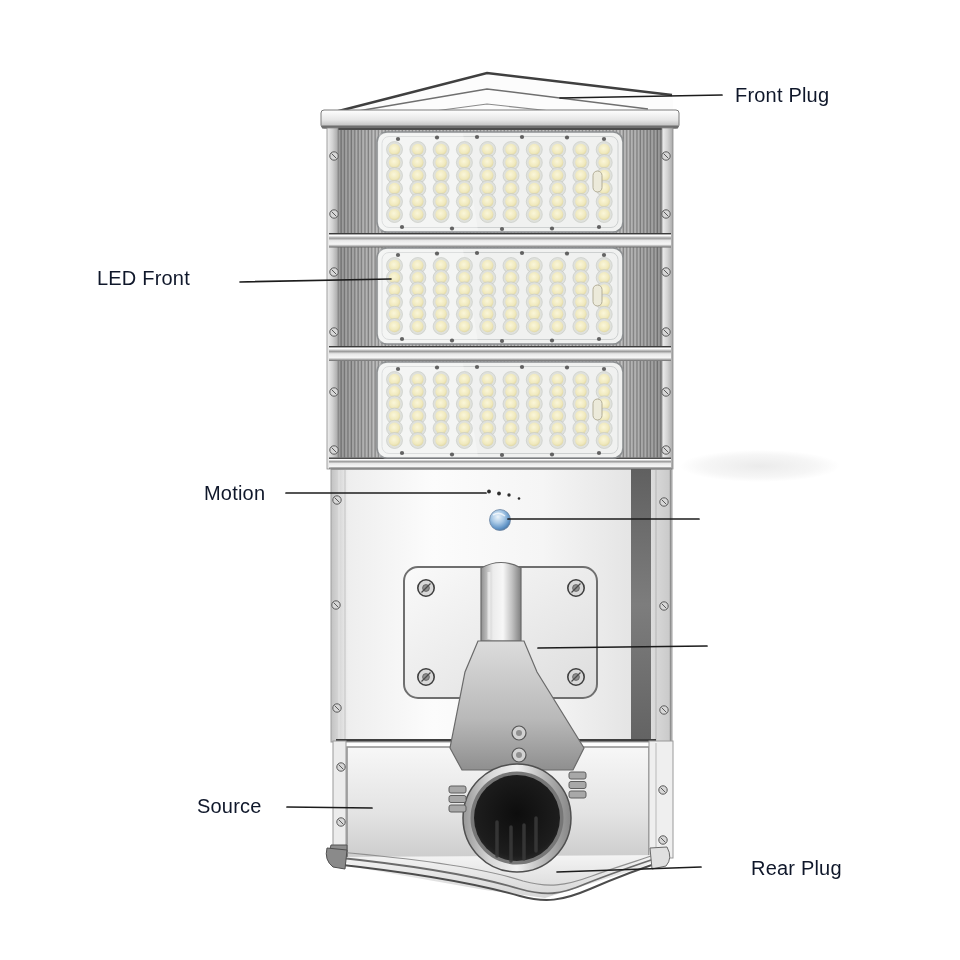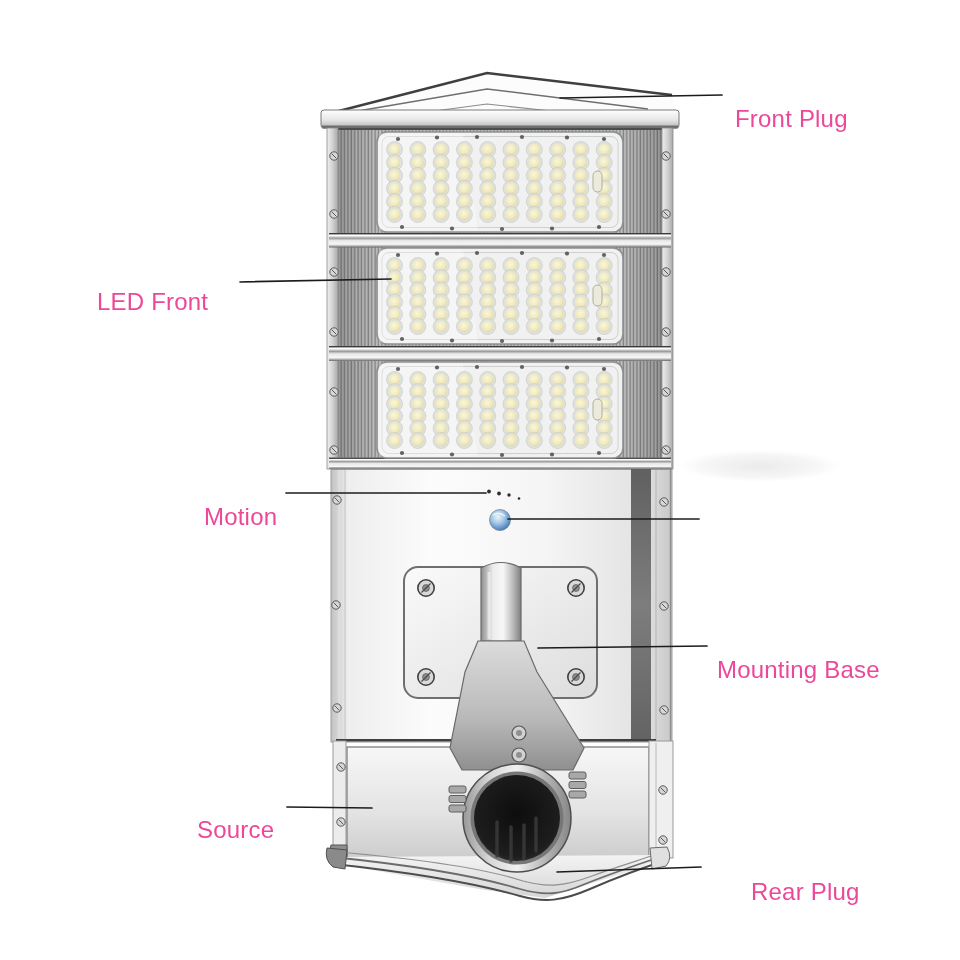--- a/index.html
+++ b/index.html
@@ -1,20 +1,20 @@
 <!DOCTYPE html>
 <html><head>
 <meta charset="utf-8">
 <style>
   html,body{margin:0;padding:0;background:#ffffff;}
   .canvas{position:relative;width:960px;height:960px;background:#ffffff;overflow:hidden;
           font-family:"Liberation Sans",sans-serif;}
   .art{position:absolute;left:0;top:0;}
-  .label{position:absolute;transform:translateY(-50%);font-size:24px;line-height:1.15;
-         color:#ec4899;white-space:nowrap;letter-spacing:0.2px;margin-top:24px;}
+  .label{position:absolute;transform:translateY(-50%);font-size:20px;line-height:1.15;
+         color:#0f172a;white-space:nowrap;letter-spacing:0.2px;}
 </style>
 </head>
 <body>
 
 <div class="canvas">
 
 <svg class="art" width="960" height="960" viewBox="0 0 960 960">
   <defs>
     <pattern id="finPat" patternUnits="userSpaceOnUse" width="3.4" height="10">
       <rect width="3.4" height="10" fill="#b2b2b2"></rect>
@@ -752,16 +752,15 @@
     <line x1="508" y1="519" x2="699" y2="519"></line>
     <line x1="538" y1="648" x2="707" y2="646"></line>
     <line x1="287" y1="807" x2="372" y2="808"></line>
     <line x1="557" y1="872" x2="701" y2="867"></line>
   </g>
 </svg>
 
   <div class="label" style="left:735px;top:95px">Front Plug</div>
   <div class="label" style="left:97px;top:278px">LED Front</div>
   <div class="label" style="left:204px;top:493px">Motion</div>
-  <div class="label" style="left:717px;top:646px">Mounting Base</div>
   <div class="label" style="left:197px;top:806px">Source</div>
   <div class="label" style="left:751px;top:868px">Rear Plug</div>
 </div>
 
 </body></html>

